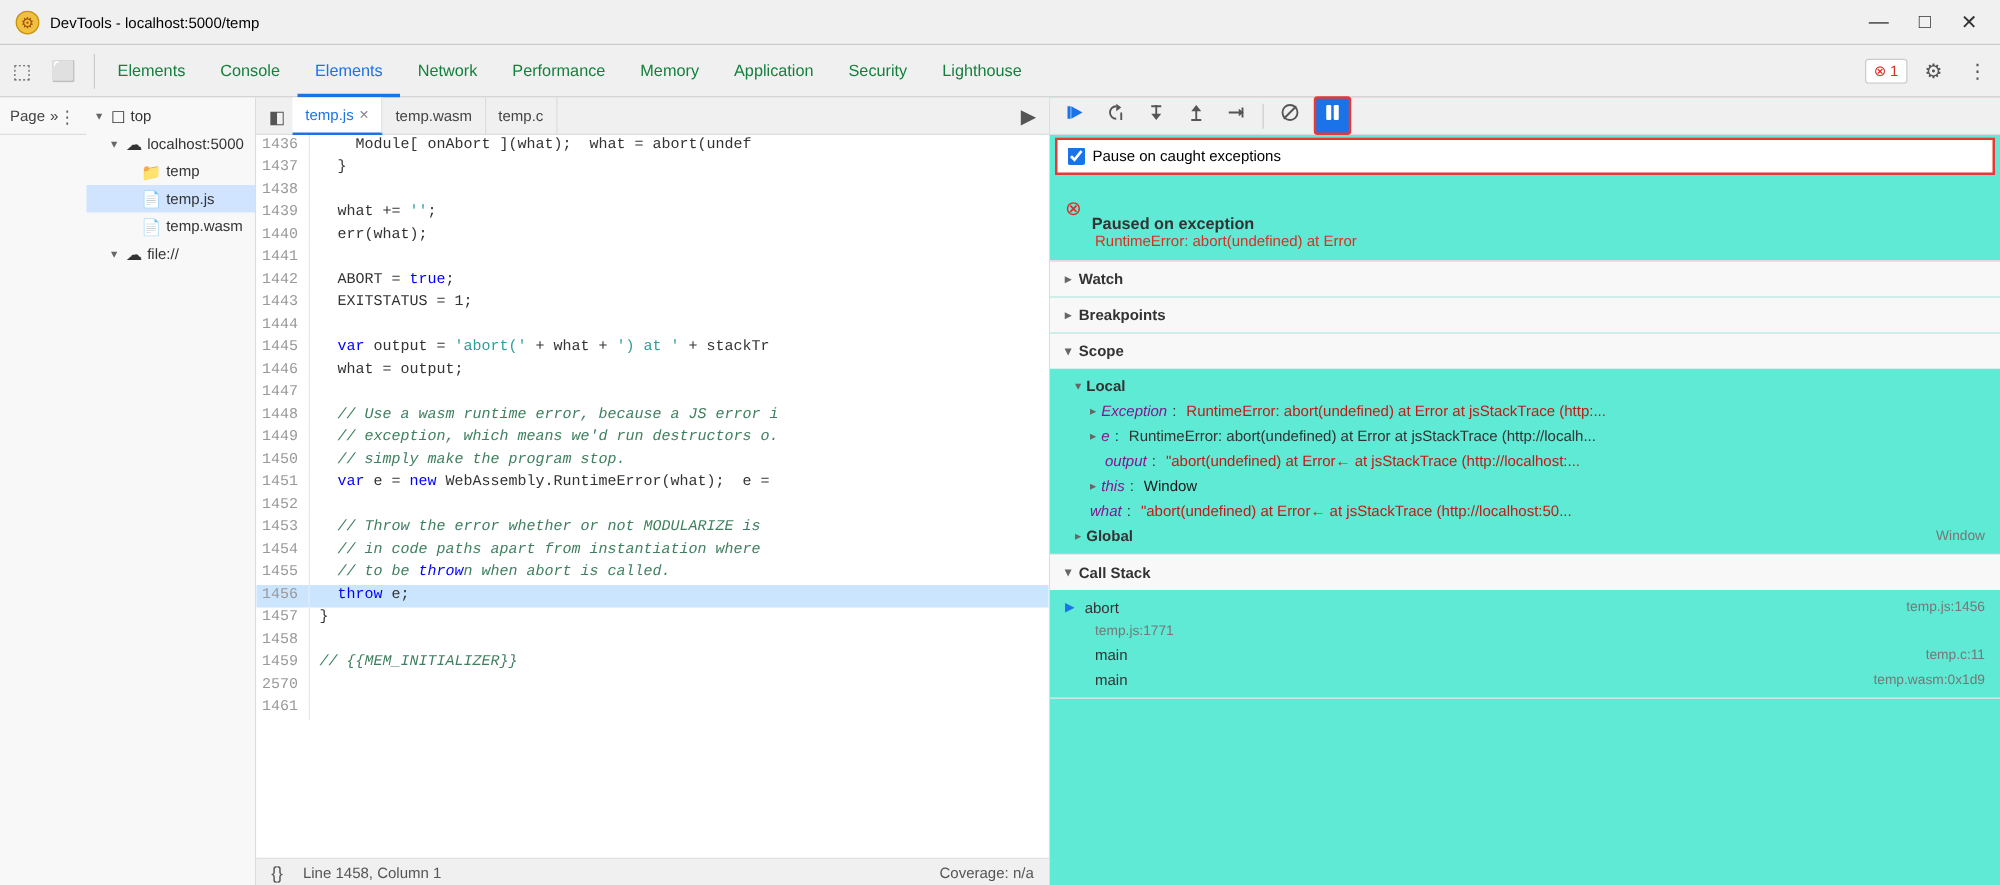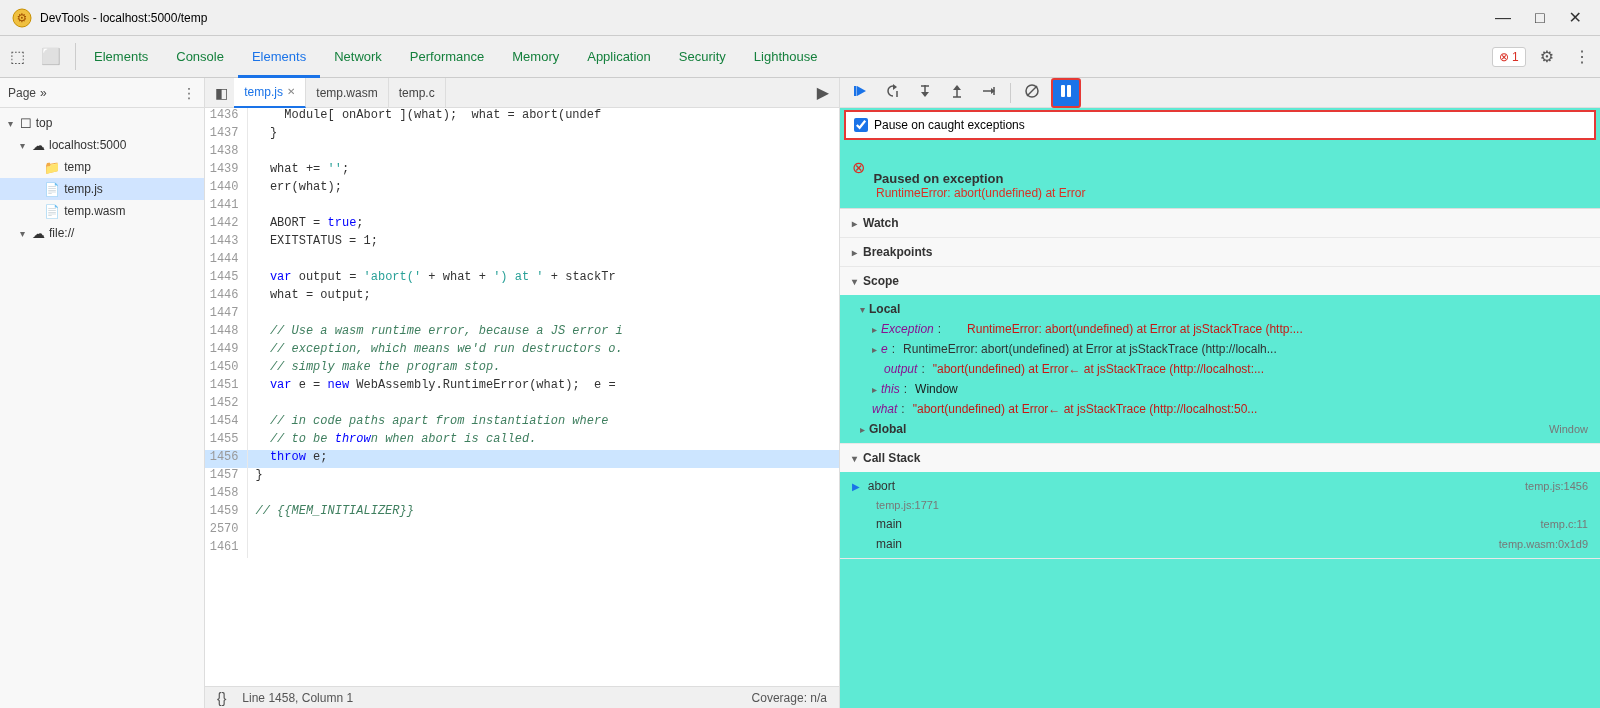--- a/index.html
+++ b/index.html
@@ -38,21 +38,21 @@
       border-radius: 3px; padding: 2px 6px; font-size: 12px; color: #d93025;
     }
 
     
     .main-layout { display: flex; height: calc(708px - 36px - 42px); }
 
     
     .sidebar {
       width: 205px; min-width: 205px;
       background: #f8f8f8; border-right: 1px solid #ddd;
-      display: flex; flex-direction: column; justify-content: center;
+      display: flex;  justify-content: center;
     }
     .sidebar-header {
       display: flex; align-items: center; height: 30px;
       padding: 0 8px; border-bottom: 1px solid #ddd;
       font-size: 12px; color: #444;
     }
     .sidebar-header-btn { background: none; border: none; cursor: pointer; font-size: 14px; color: #666; }
     .sidebar-tree { flex: 1; overflow-y: auto; padding: 4px 0; }
     .tree-item {
       display: flex; align-items: center; height: 22px;
@@ -360,20 +360,24 @@
             </tr>
             <tr class="code-line">
               <td class="line-num">1451</td>
               <td class="line-code">  <span class="kw2">var</span> e = <span class="kw2">new</span> WebAssembly.RuntimeError(what);  e =</td>
             </tr>
             <tr class="code-line">
               <td class="line-num">1452</td>
               <td class="line-code"></td>
             </tr>
             <tr class="code-line">
+              <td class="line-num">1453</td>
+              <td class="line-code"><span class="comment">  // Throw the error whether or not MODULARIZE is</span></td>
+            </tr>
+            <tr class="code-line">
               <td class="line-num">1454</td>
               <td class="line-code"><span class="comment">  // in code paths apart from instantiation where</span></td>
             </tr>
             <tr class="code-line">
               <td class="line-num">1455</td>
               <td class="line-code"><span class="comment">  // to be <span class="kw2">throw</span>n when abort is called.</span></td>
             </tr>
             <tr class="code-line line-highlighted">
               <td class="line-num">1456</td>
               <td class="line-code">  <span class="kw2"><span class="kw2">throw</span></span> e;</td>
@@ -501,21 +505,21 @@
 
           <div class="scope-item">
             <span class="scope-arrow">▾</span>
             <span style="font-weight:600">Local</span>
           </div>
 
           <div class="scope-item indent1">
             <span class="scope-arrow">▸</span>
             <span class="scope-key">Exception</span>
             <span>:</span>
-            <span class="scope-value" style="color:#c41a16;margin-left:22px;overflow:hidden;text-overflow:ellipsis;white-space:nowrap;max-width:600px"> RuntimeError: abort(undefined) at Error at jsStackTrace (http:...</span>
+            <span class="scope-value" style="color:#c41a16;margin-left:4px;overflow:hidden;text-overflow:ellipsis;white-space:nowrap;max-width:600px"> RuntimeError: abort(undefined) at Error at jsStackTrace (http:...</span>
           </div>
 
           <div class="scope-item indent1">
             <span class="scope-arrow">▸</span>
             <span class="scope-key">e</span>
             <span>:</span>
             <span class="scope-value" style="color:#333;margin-left:4px;overflow:hidden;text-overflow:ellipsis;white-space:nowrap;max-width:600px"> RuntimeError: abort(undefined) at Error at jsStackTrace (http://localh...</span>
           </div>
 
           <div class="scope-item indent2">

